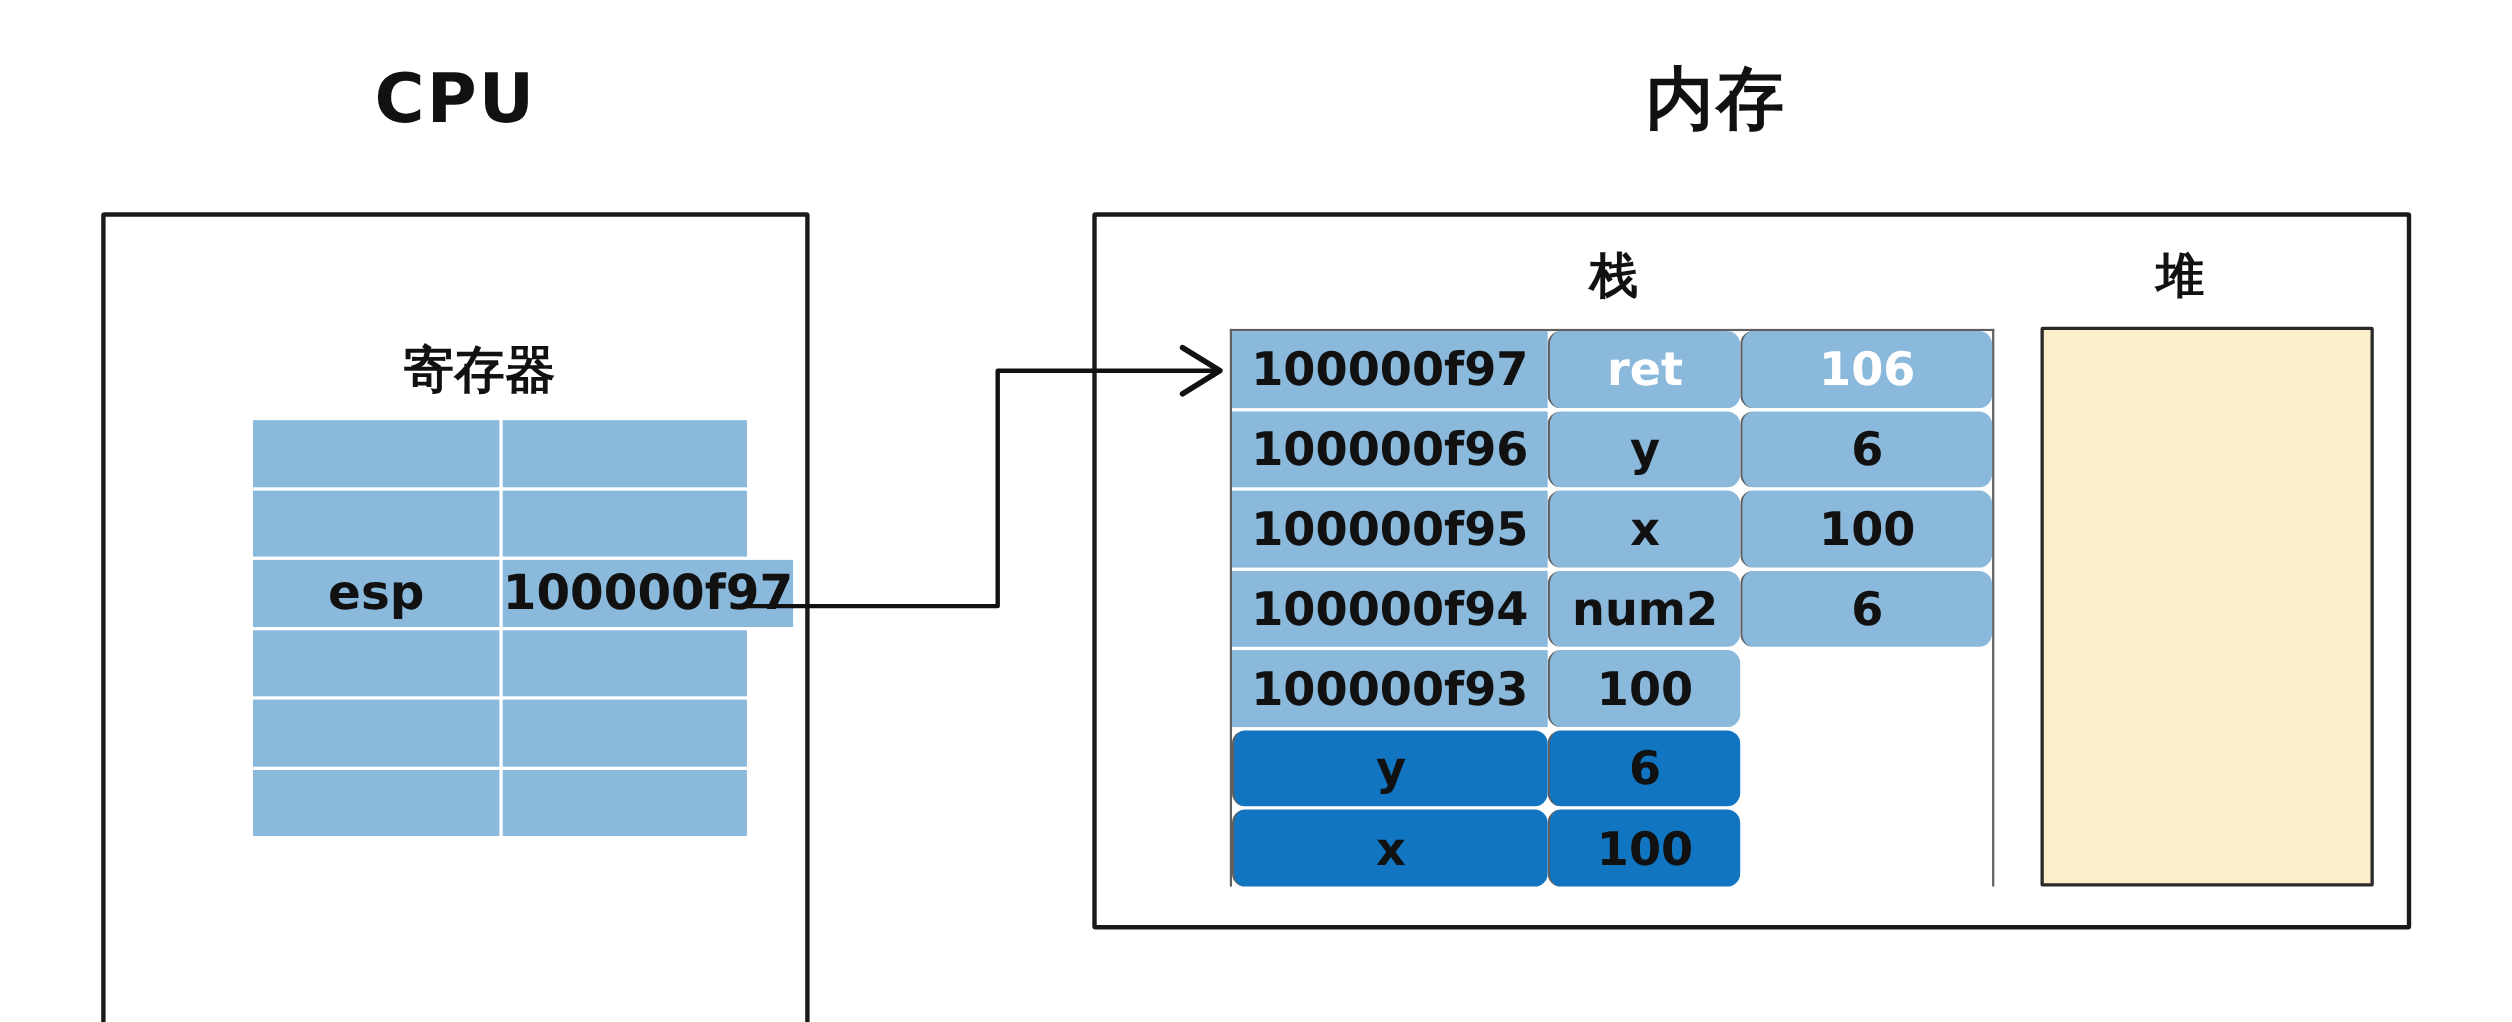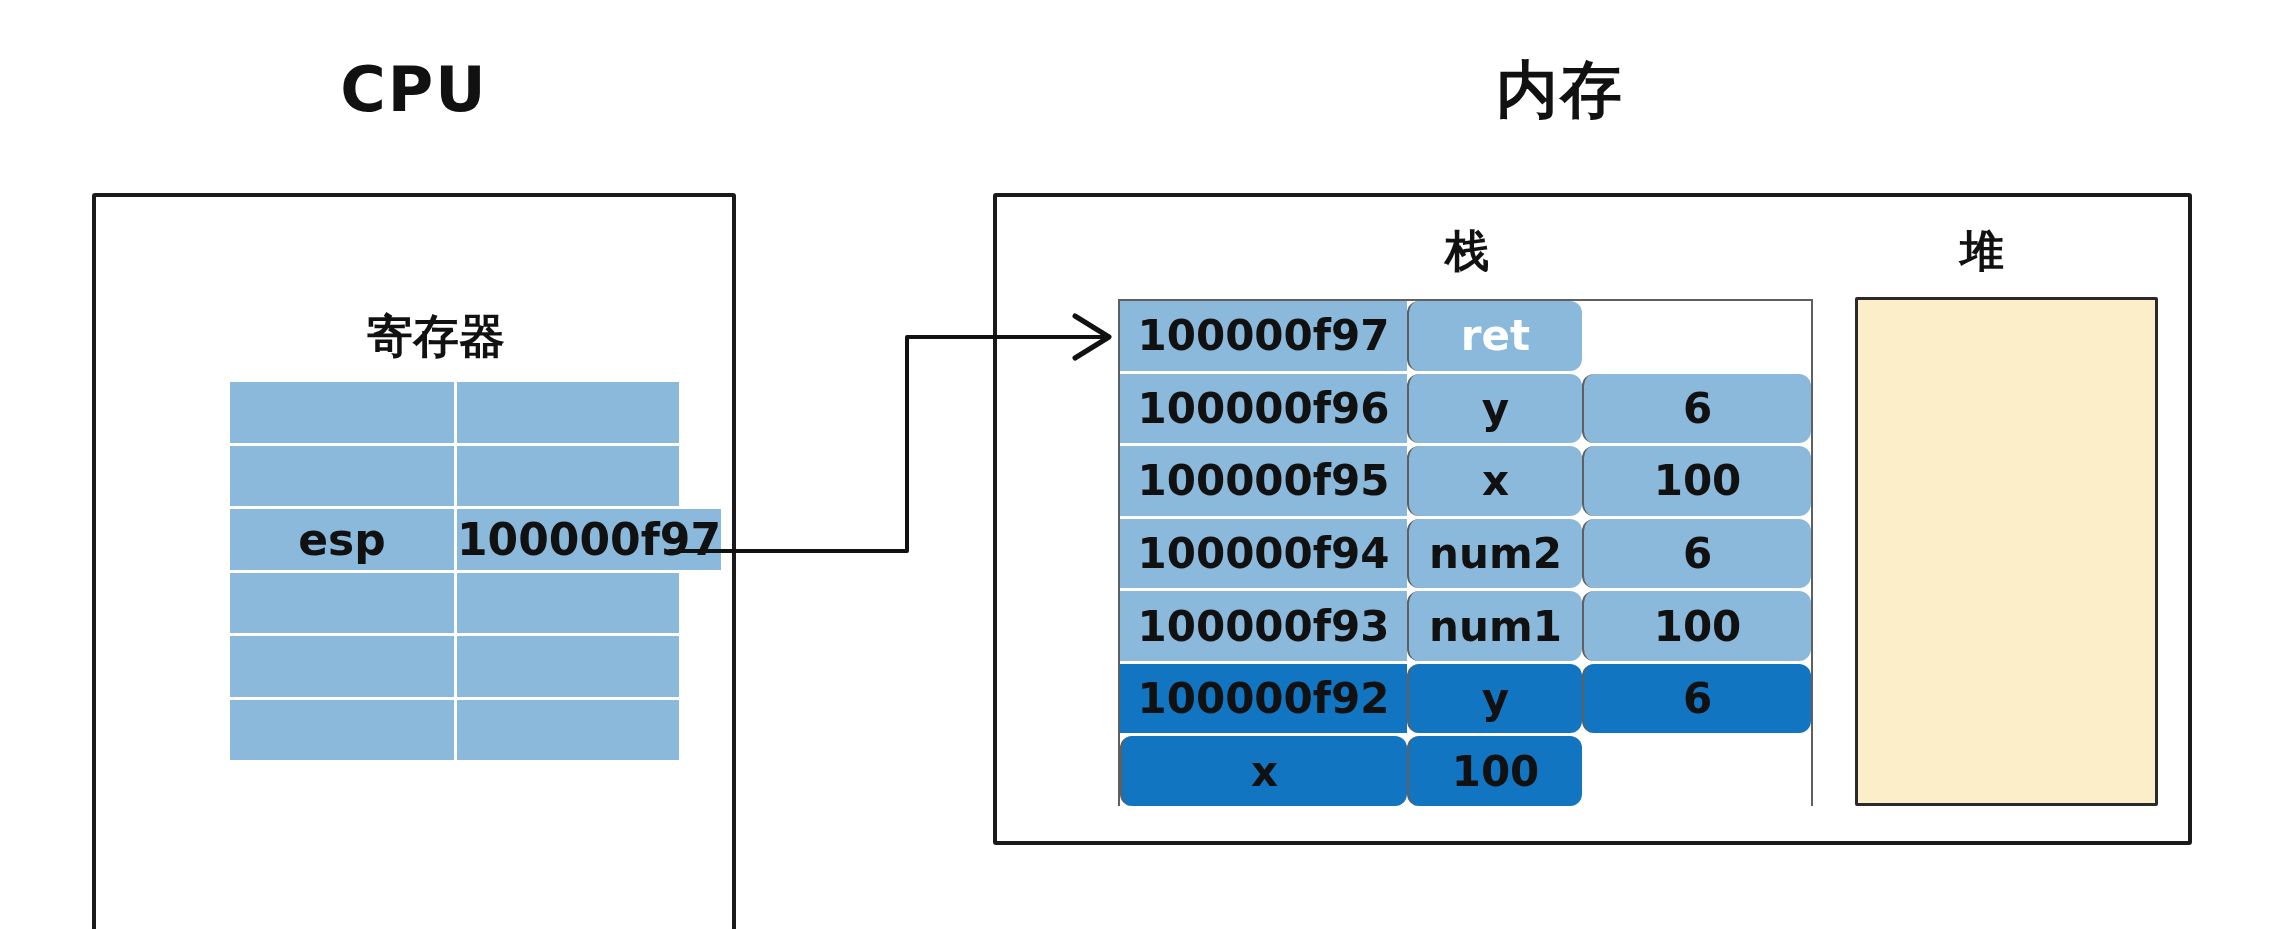--- a/index.html
+++ b/index.html
@@ -93,43 +93,42 @@
   </div>
 
   <div class="outer-box" id="memory-box">
     <div class="section-label" id="stack-label">栈</div>
     <div class="section-label" id="heap-label">堆</div>
 
     <div id="stack-table">
       <div class="stack-row">
         <div class="stack-cell c1">100000f97</div>
         <div class="stack-cell c2 white-text">ret</div>
+        <div class="stack-cell c3 white-text">106</div>
       </div>
       <div class="stack-row">
         <div class="stack-cell c1">100000f96</div>
         <div class="stack-cell c2">y</div>
         <div class="stack-cell c3">6</div>
       </div>
       <div class="stack-row">
         <div class="stack-cell c1">100000f95</div>
         <div class="stack-cell c2">x</div>
         <div class="stack-cell c3">100</div>
       </div>
       <div class="stack-row">
         <div class="stack-cell c1">100000f94</div>
         <div class="stack-cell c2">num2</div>
         <div class="stack-cell c3">6</div>
       </div>
       <div class="stack-row">
         <div class="stack-cell c1">100000f93</div>
-        <div class="stack-cell c2">num1</div>
         <div class="stack-cell c3">100</div>
       </div>
       <div class="stack-row dark">
-        <div class="stack-cell c1">100000f92</div>
         <div class="stack-cell c2">y</div>
         <div class="stack-cell c3">6</div>
       </div>
       <div class="stack-row dark">
         <div class="stack-cell c2">x</div>
         <div class="stack-cell c3">100</div>
       </div>
     </div>
 
     <div id="heap-block"></div>

